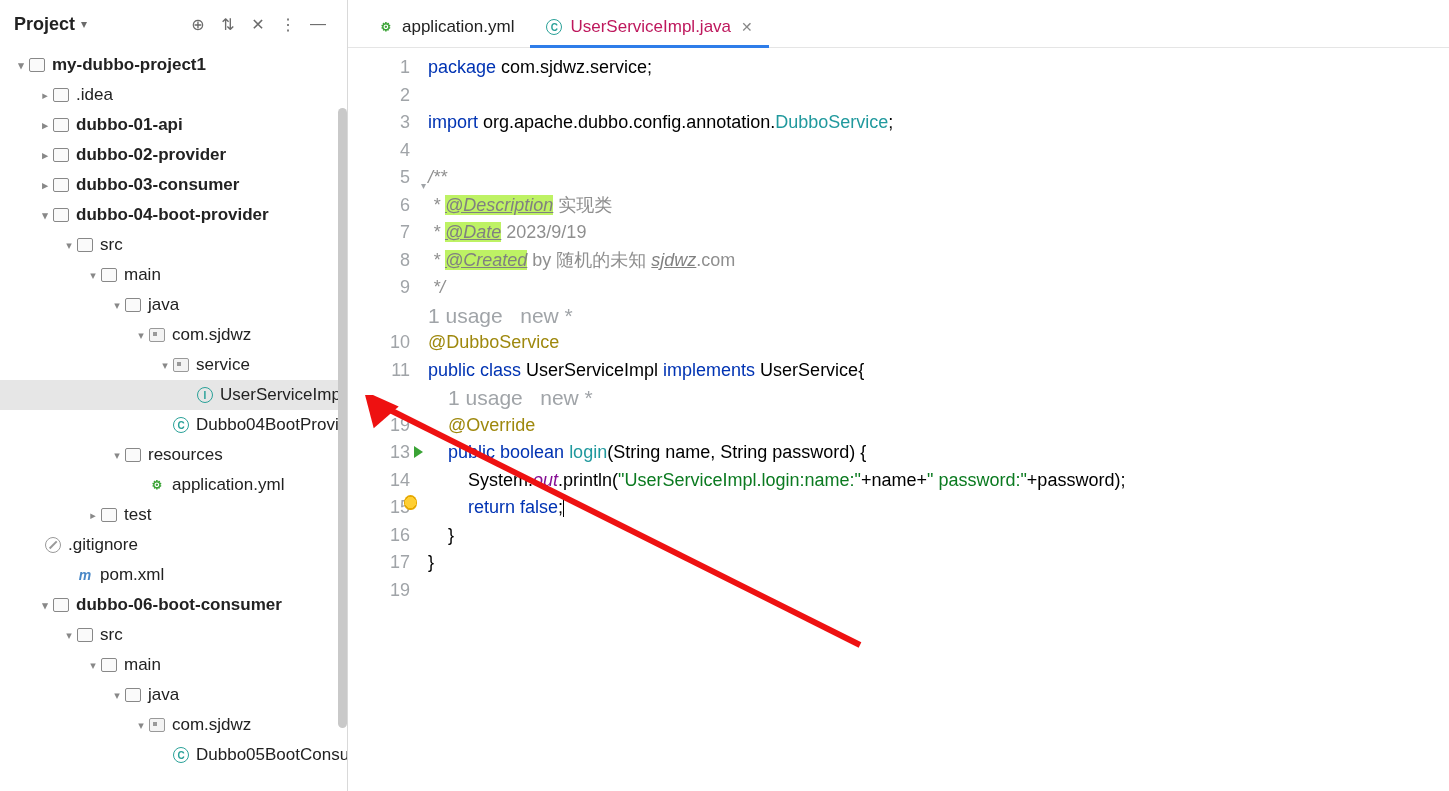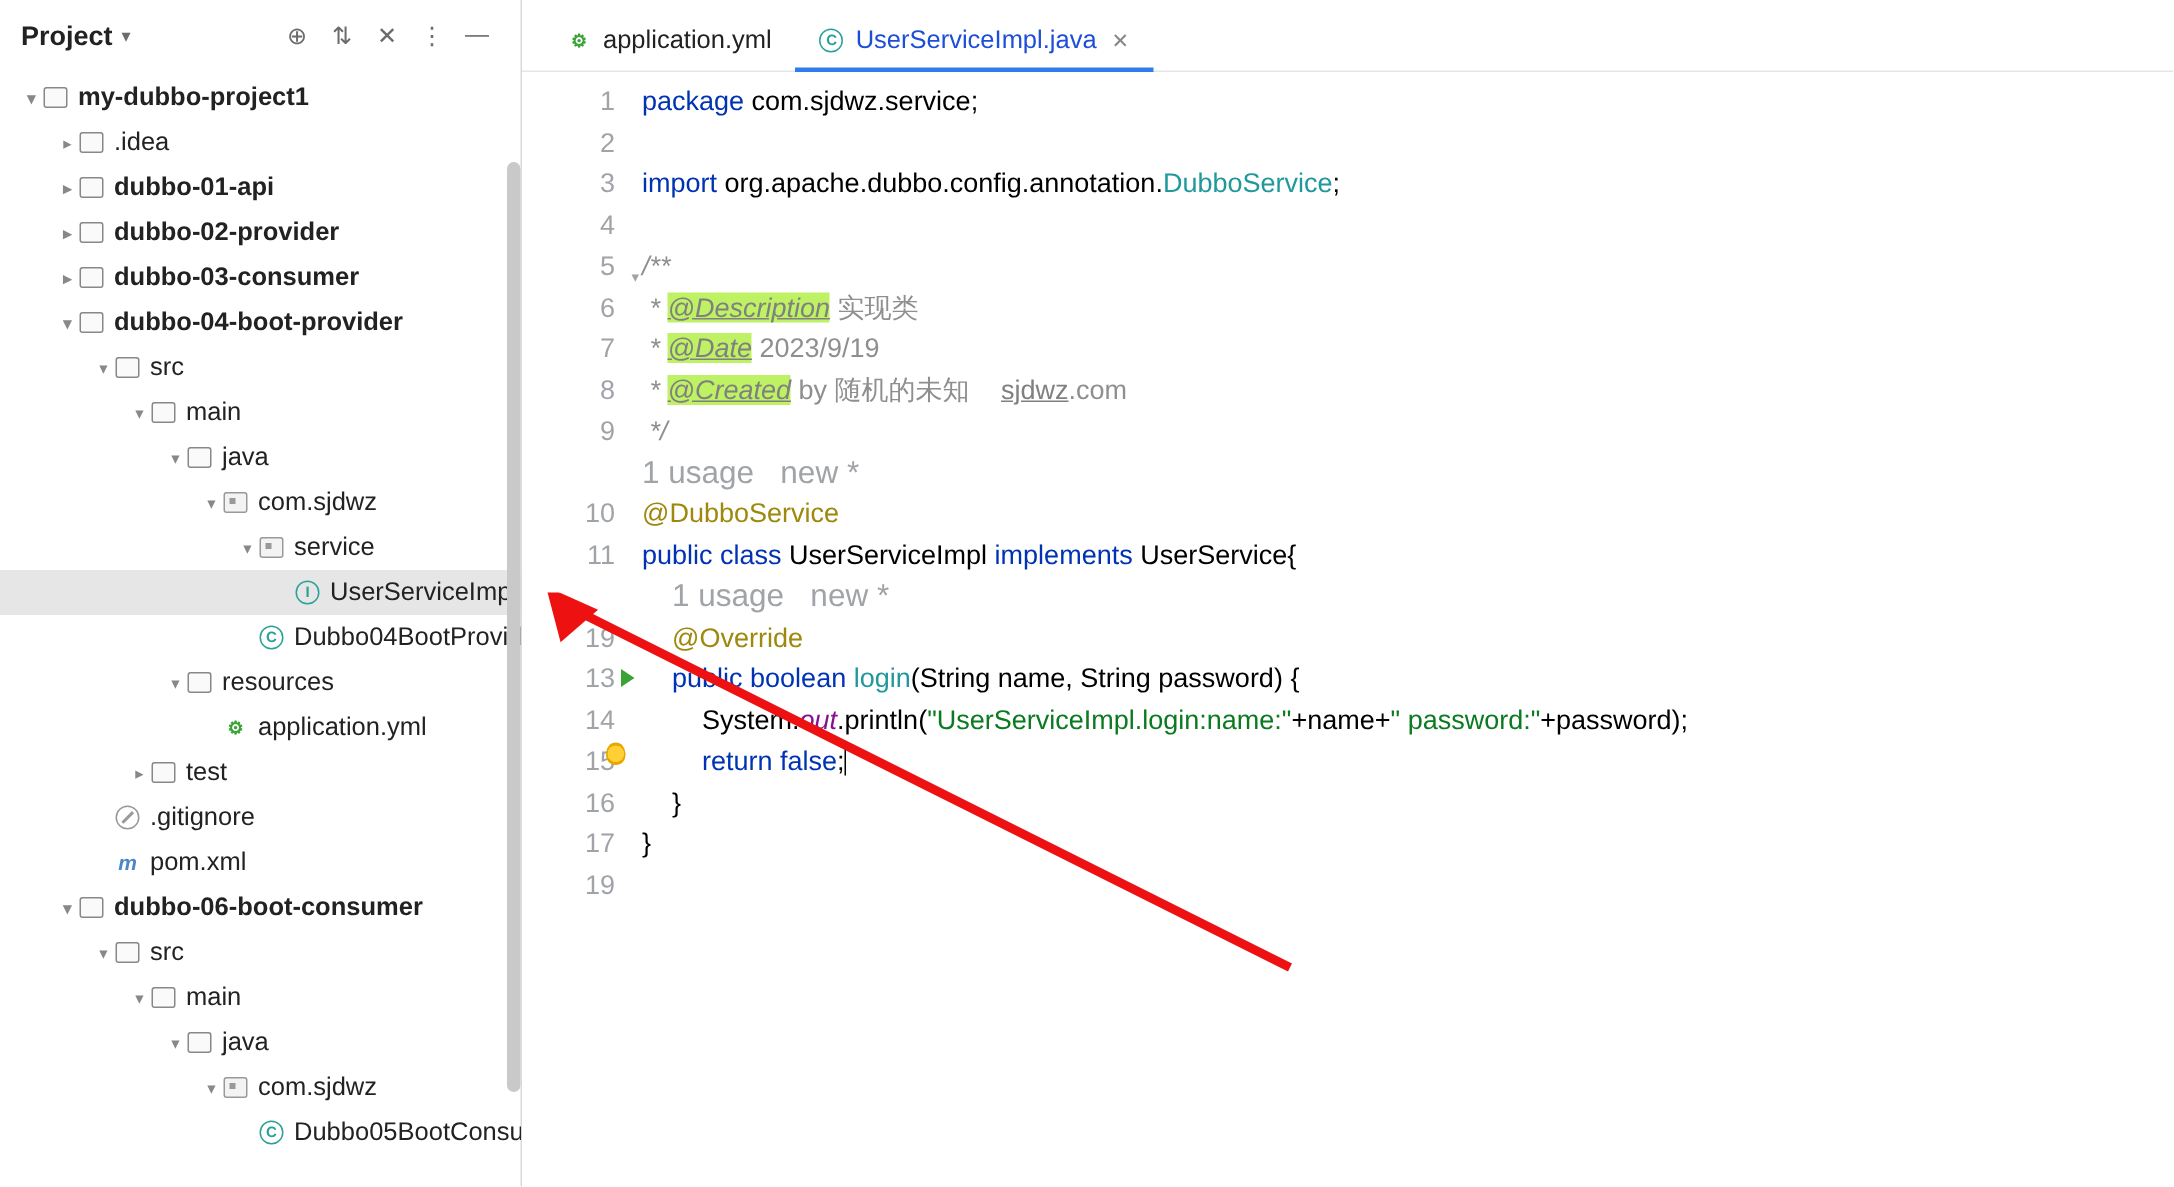--- a/index.html
+++ b/index.html
@@ -46,21 +46,21 @@
 .gutter .run::before { content:""; display:block; width:0; height:0; border-left:9px solid #3aa335; border-top:6px solid transparent; border-bottom:6px solid transparent; }
 .gmark { position:absolute; left:53px; width:18px; height:18px; display:flex; align-items:center; justify-content:center; }
 .bulb { background:radial-gradient(circle,#ffcf33 55%,#e6a800 56%); border-radius:50% 50% 45% 45%; width:13px; height:15px; }
 .code { flex:1; padding-top:6px; white-space:pre; position:relative; }
 .cl { height:27.5px; }
 .kw { color:#0033b3; }
 .str { color:#0b7a20; }
 .ann { color:#9e880d; }
 .doc { color:#8f8f8f; }
 .docTag { color:#808080; font-style:italic; text-decoration:underline; background:#bef264; }
-.docL { color:#808080; text-decoration:underline;margin-left:16px; }
+.docL { color:#808080; font-style:italic; text-decoration:underline; }
 .cmt { color:#8f8f8f; font-style:italic; }
 .fld { color:#871094; font-style:italic; }
 .type { color:#20999d; }
 .hint { color:#a0a4a8; font-size:21px; font-style:normal; }
 .hl-line { position:absolute; left:0; right:0; height:27.5px; background:#f0f6ff; z-index:-1; }
 .caret { display:inline-block; width:1px; height:22px; background:#000; vertical-align:-4px; }
 
 .arrow-overlay { position:absolute; left:360px; top:395px; width:520px; height:260px; pointer-events:none; z-index:50; }
 </style>
 </head>
@@ -185,21 +185,21 @@
           </span>
           <span class="lbl">application.yml</span>
         </div>
         <div class="row" style="padding-left: 86px;">
           <span class="arrow">▸</span>
           <span class="ico">
             <span class="fold"></span>
           </span>
           <span class="lbl">test</span>
         </div>
-        <div class="row" style="padding-left: 62px;">
+        <div class="row" style="padding-left: 30px;">
           <span class="arrow empty">▸</span>
           <span class="ico">
             <span class="git"></span>
           </span>
           <span class="lbl">.gitignore</span>
         </div>
         <div class="row" style="padding-left: 62px;">
           <span class="arrow empty">▸</span>
           <span class="ico">
             <span class="mvn">m</span>
@@ -256,21 +256,21 @@
         <div class="tab">
           <span class="ti">
             <span class="yml">⚙</span>
           </span>
           <span>application.yml</span>
         </div>
         <div class="tab active">
           <span class="ti">
             <span class="cls-c" style="border-color:#2aa198;color:#2aa198">C</span>
           </span>
-          <span style="color: #1d4ed8;">UserServiceImpl.java</span>
+          <span style="color: #be185d;">UserServiceImpl.java</span>
           <span class="close">✕</span>
         </div>
       </div>
     <div class="editor">
       <div class="gutter" id="gutter" style="position: relative;">
           <div class="ln">1</div>
           <div class="ln">2</div>
           <div class="ln">3</div>
           <div class="ln">4</div>
           <div class="ln">5<span class="fold-tri">▾</span></div>

